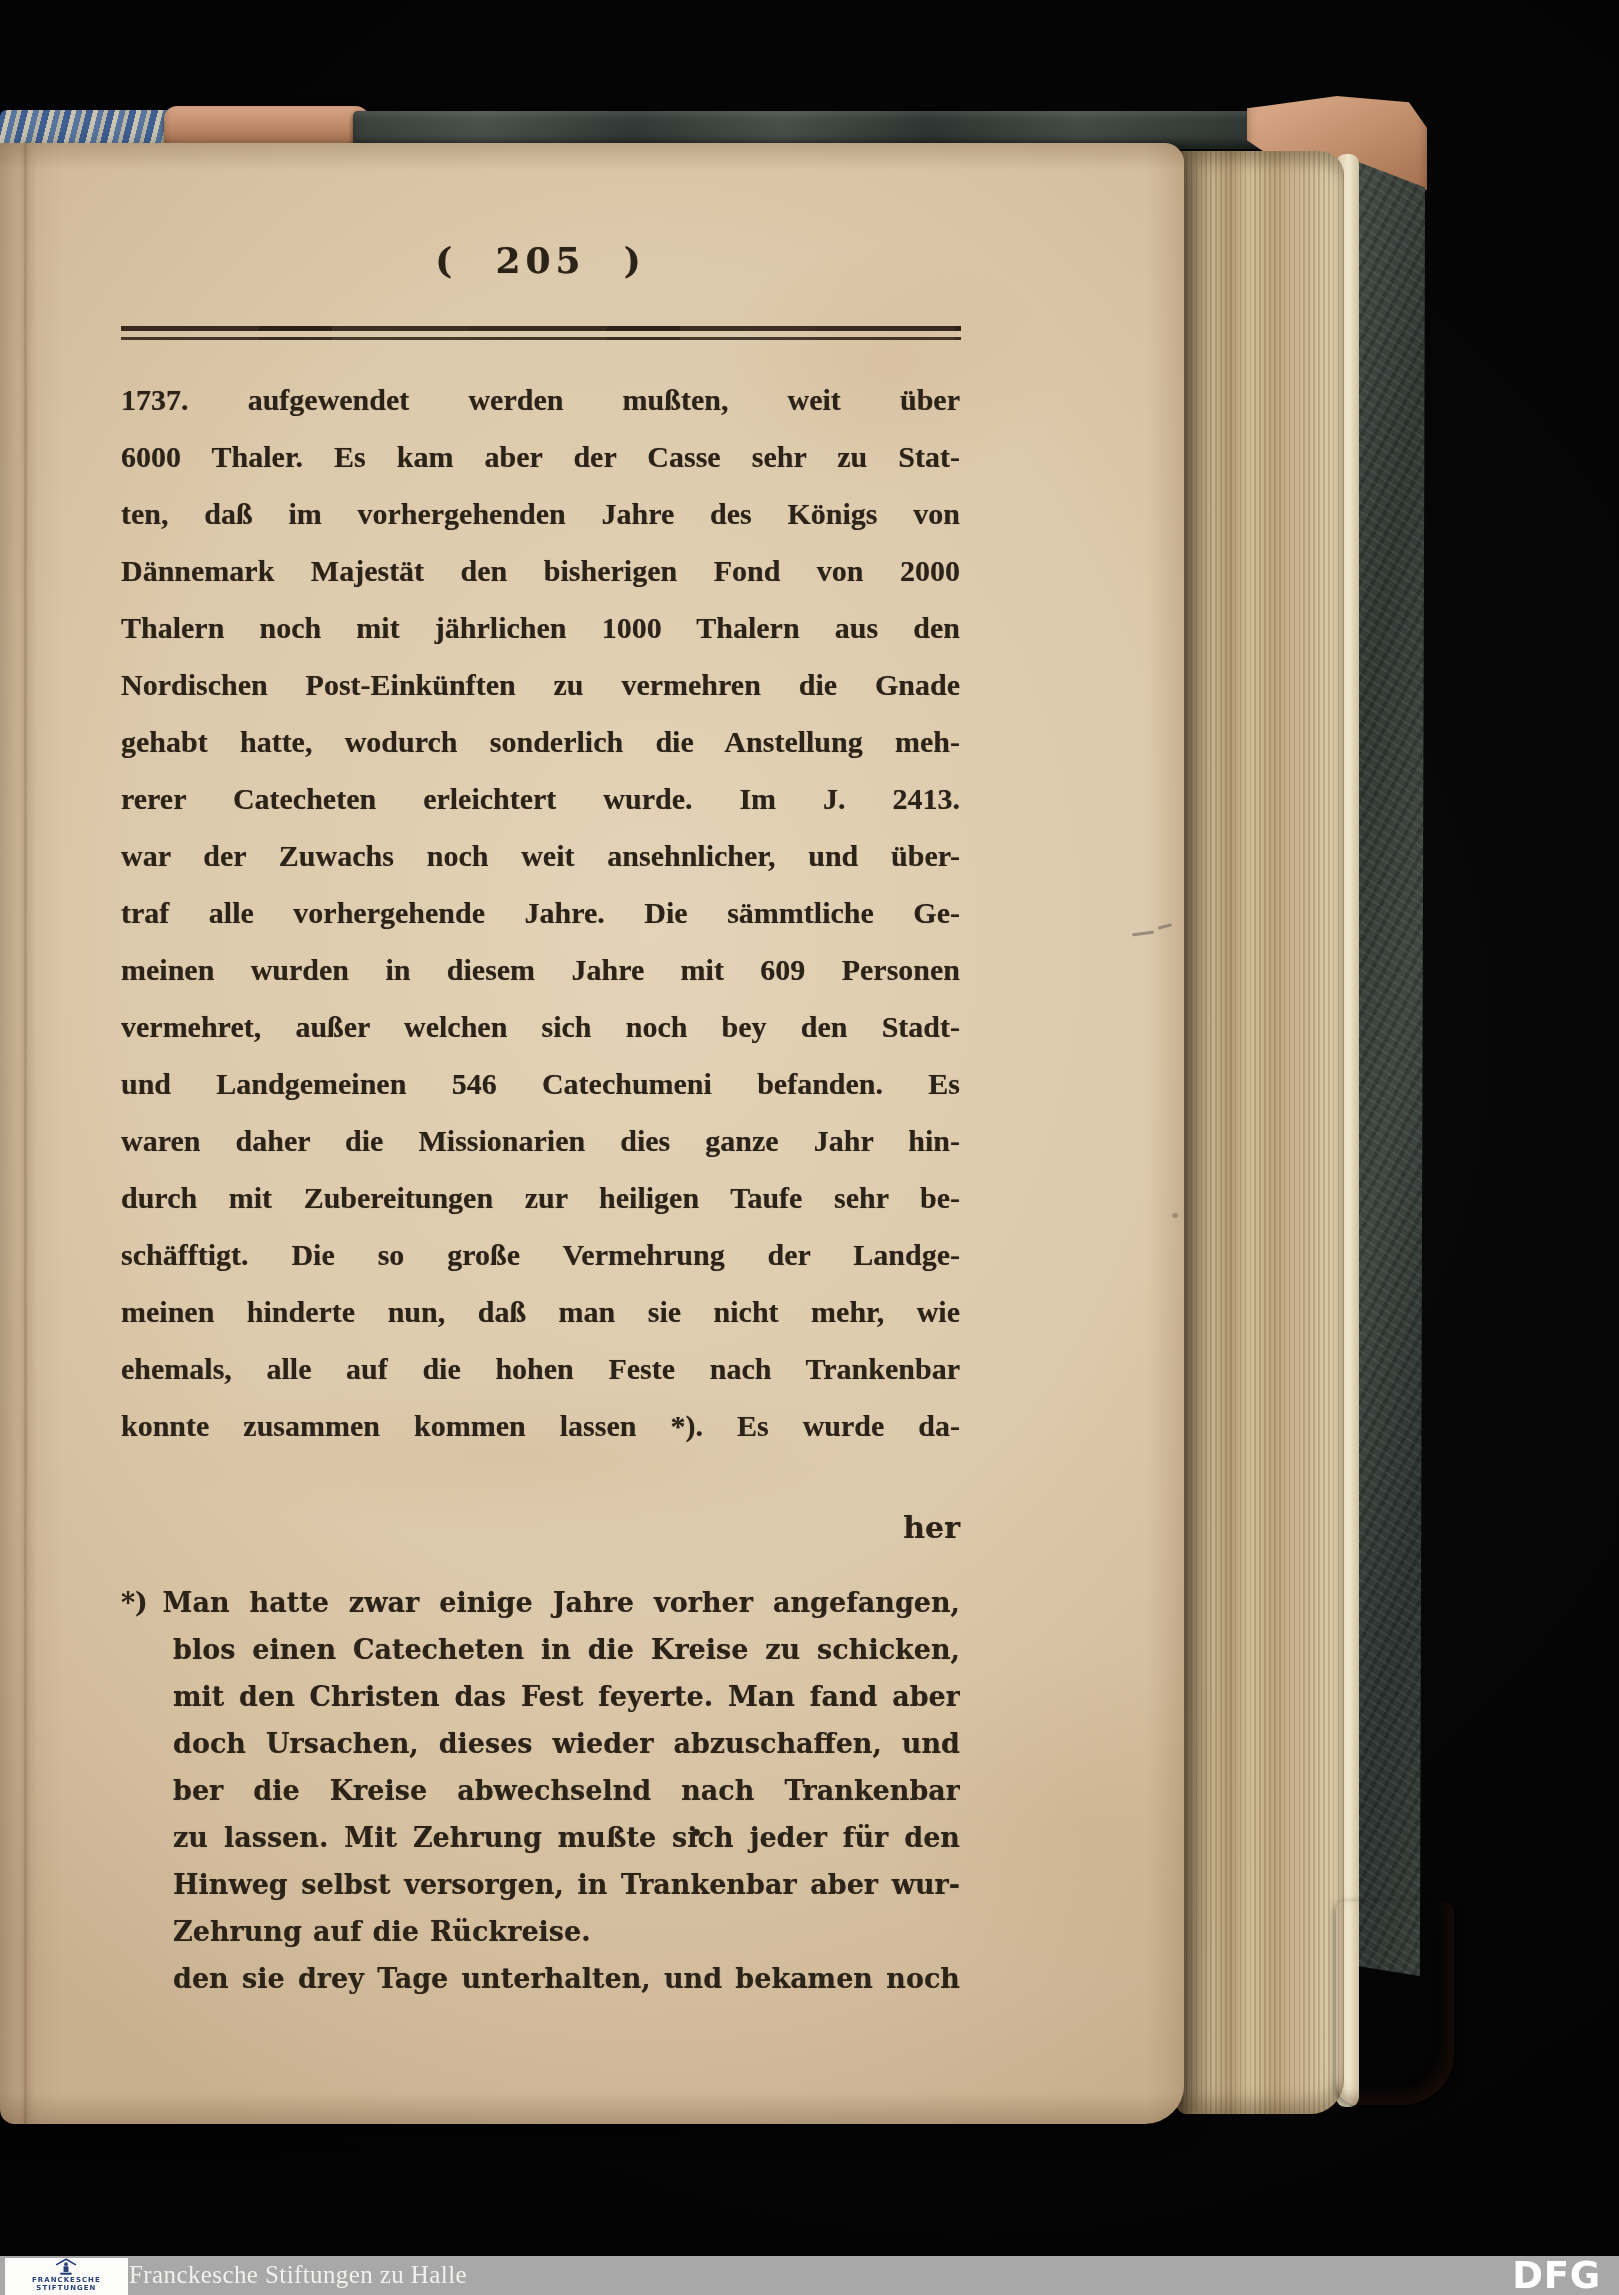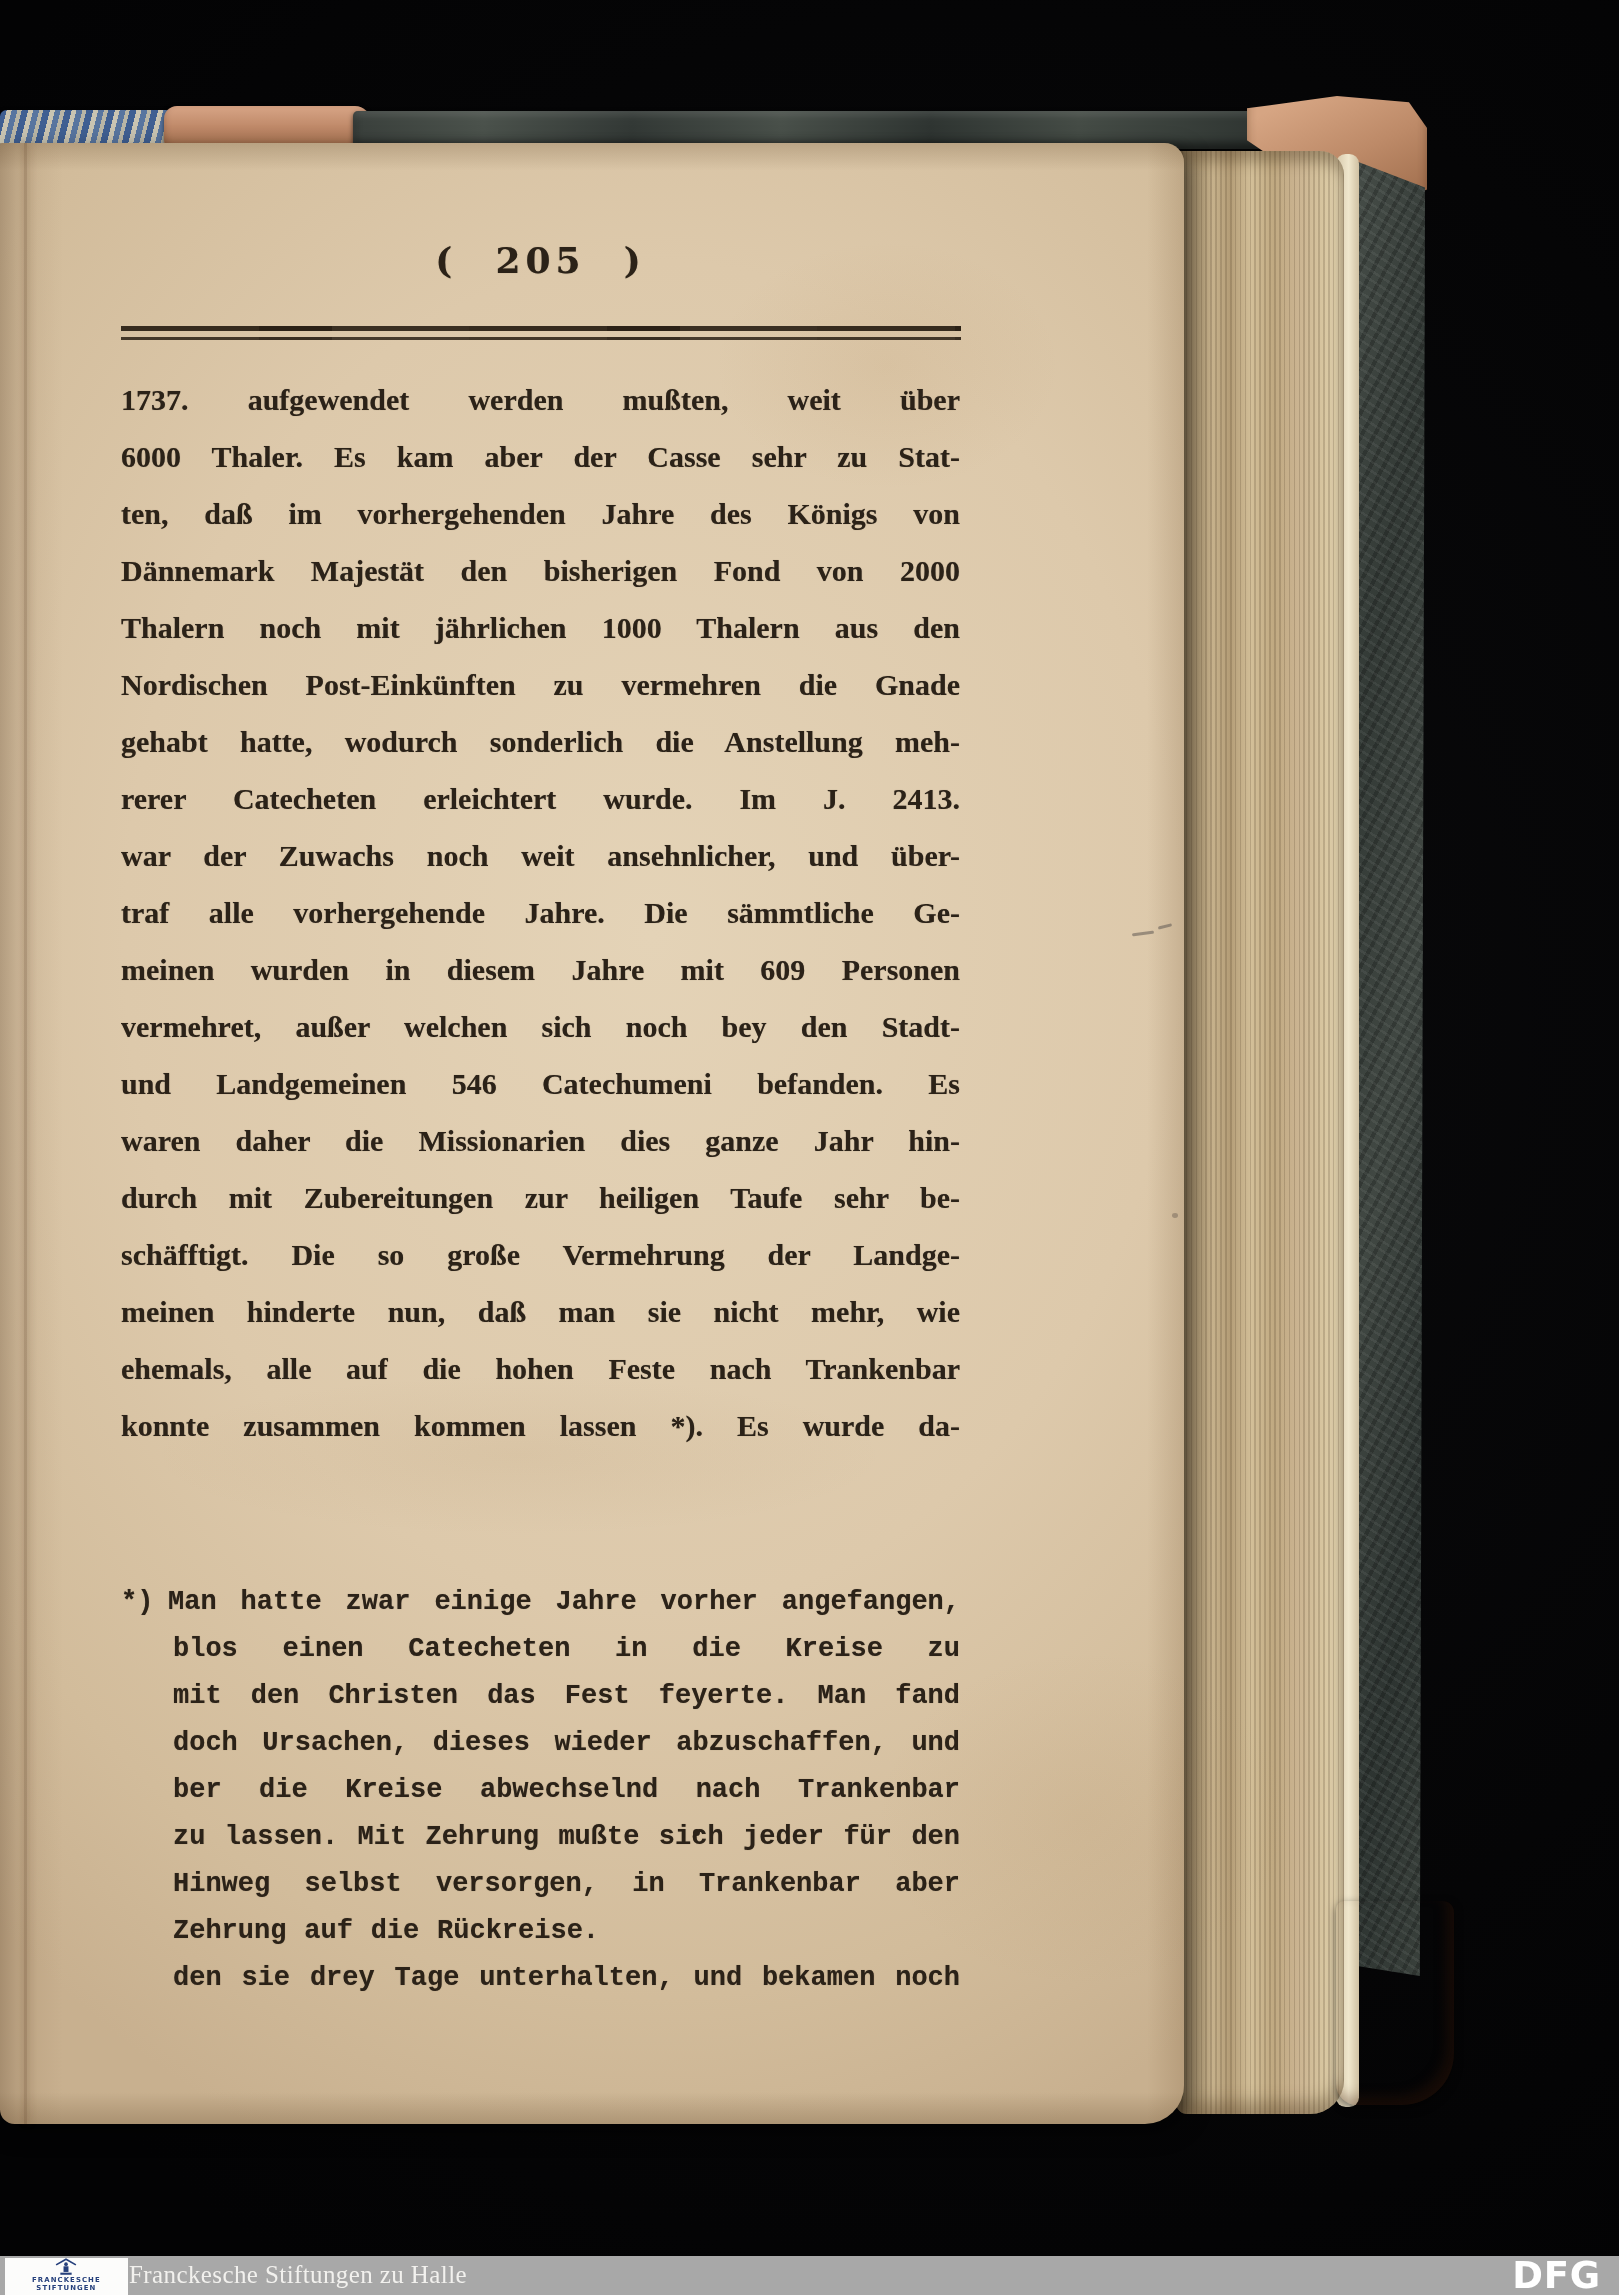--- a/index.html
+++ b/index.html
@@ -71,21 +71,21 @@
     font-size:36px;font-weight:700;letter-spacing:4.9px;word-spacing:21px;}
   .rule{position:absolute;left:121px;width:840px;
     background:repeating-linear-gradient(90deg,#362b1e 0 138px,#2b2116 138px 211px,#3a2f22 211px 348px);}
   .rule1{top:183px;height:4.9px;}
   .rule2{top:194px;height:3.2px;opacity:.92;}
   .body-block{position:absolute;left:121px;top:228px;width:839px;}
   .tl{height:57px;line-height:57px;font-size:30px;font-weight:700;word-spacing:1.6px;
     text-align:justify;text-align-last:justify;overflow:hidden;font-family:Liberation Serif, serif;}
   .catchword-line{height:57px;line-height:57px;font-size:30px;font-weight:700;
     text-align:right;margin-top:45px;}
-  .fn-block{position:absolute;left:121px;top:1436px;width:839px;font-family:Liberation Mono, monospace;}
+  .fn-block{position:absolute;left:121px;top:1436px;width:839px;}
   .fn-line{height:47px;line-height:47px;font-size:27px;font-weight:700;word-spacing:1.6px;
     text-align:justify;text-align-last:justify;overflow:hidden;padding-left:52px;}
   .fn-first{padding-left:0;}
   .fn-marker{margin-right:14.6px;}
   .fn-last{text-align-last:left;}
 
   
   .footer-bar{position:absolute;left:0;top:2256px;width:1619px;height:40px;background:#a8a8a8;}
   .logo-box{position:absolute;left:4.9px;top:1.6px;width:123px;height:43px;background:#fcfcfb;
     display:flex;flex-direction:column;align-items:center;justify-content:flex-start;padding-top:0;box-sizing:border-box;}
@@ -134,20 +134,21 @@
       <div class="tl ink">traf alle vorhergehende Jahre.  Die sämmtliche Ge-</div>
       <div class="tl ink">meinen wurden in diesem Jahre mit 609 Personen</div>
       <div class="tl ink">vermehret, außer welchen sich noch bey den Stadt-</div>
       <div class="tl ink">und Landgemeinen 546 Catechumeni befanden.  Es</div>
       <div class="tl ink">waren daher die Missionarien dies ganze Jahr hin-</div>
       <div class="tl ink">durch mit Zubereitungen zur heiligen Taufe sehr be-</div>
       <div class="tl ink">schäfftigt.  Die so große Vermehrung der Landge-</div>
       <div class="tl ink">meinen hinderte nun, daß man sie nicht mehr, wie</div>
       <div class="tl ink">ehemals, alle auf die hohen Feste nach Trankenbar</div>
       <div class="tl ink">konnte zusammen kommen lassen *).  Es wurde da-</div>
+      <div class="catchword-line ink">her</div>
     </div>
 
     <div class="fn-block">
       <div class="fn-line fn-first ink">
         <span class="fn-marker">*)</span><span>Man hatte zwar einige Jahre vorher angefangen,</span>
       </div>
       <div class="fn-line ink">blos einen Catecheten in die Kreise zu schicken, der</div>
       <div class="fn-line ink">mit den Christen das Fest feyerte.  Man fand aber</div>
       <div class="fn-line ink">doch Ursachen, dieses wieder abzuschaffen, und lie-</div>
       <div class="fn-line ink">ber die Kreise abwechselnd nach Trankenbar kommen</div>

